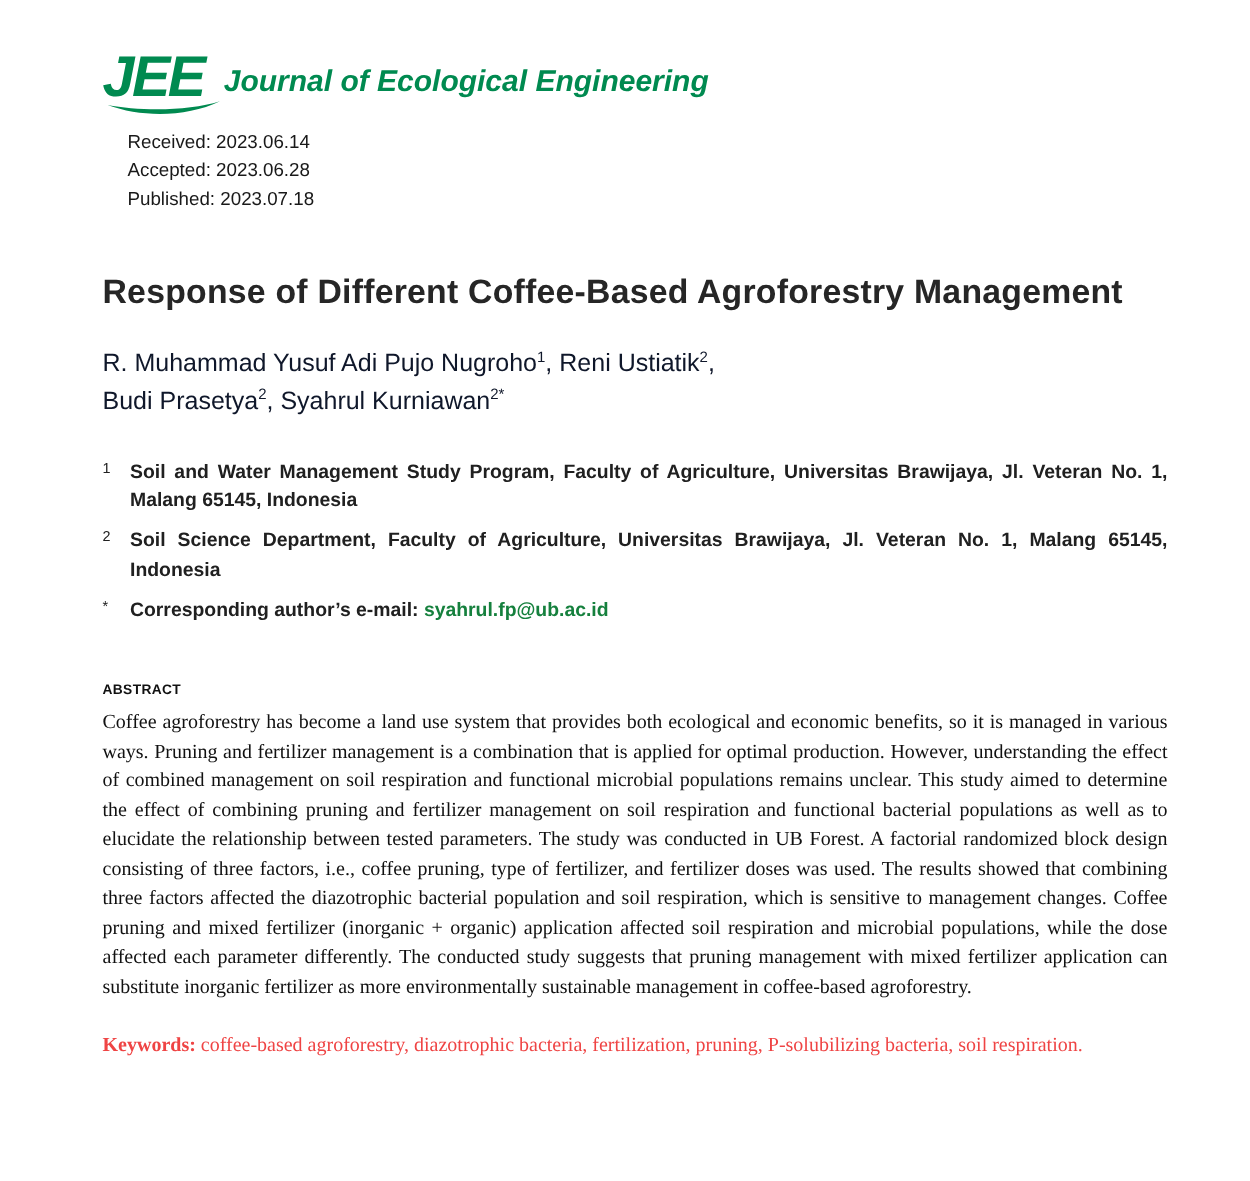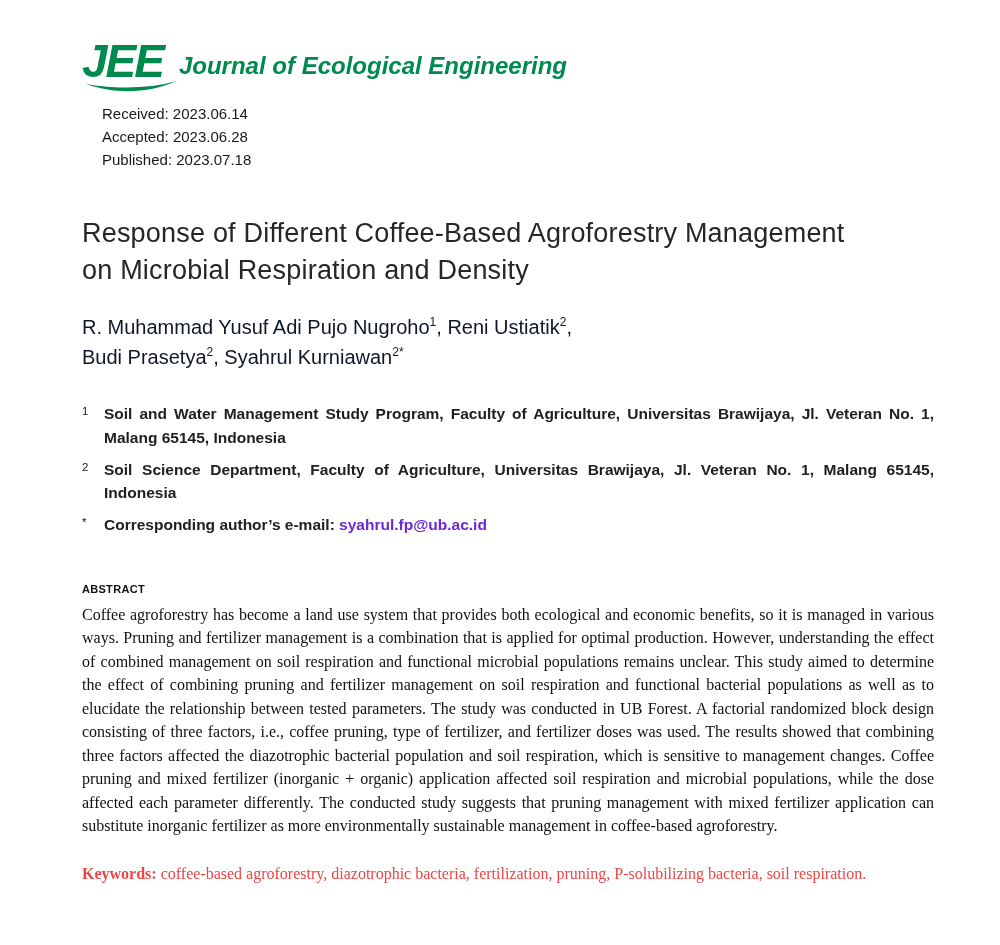--- a/index.html
+++ b/index.html
@@ -37,39 +37,39 @@
   .meta-row { display: flex; justify-content: space-between; margin-top: 8px; }
   .meta-left p, .meta-right p { font-size: 15px; line-height: 1.55; color: #191919; }
   .meta-right { text-align: left; margin-left: 20px; }
   .citation em { font-style: italic; }
   .doi-link { color: #191919; text-decoration: none; cursor: pointer; }
 
   
   .title {
     margin-top: 44px;
     font-size: 27px;
-    font-weight: 400;
+    font-weight: 700;
     line-height: 1.35;
     letter-spacing: 0.2px;
     color: #262626;
   }
   .authors {
     margin-top: 24px;
     font-size: 20px;
     line-height: 1.5;
     color: #0f172a;
   }
   .au-sup { font-size: 12px; vertical-align: super; line-height: 0; }
 
   
   .affiliations { list-style: none; margin-top: 30px; }
   .affil { display: flex; font-size: 15.5px; line-height: 1.5; margin-bottom: 9px; color: #202020; }
   .affil .marker { width: 22px; flex-shrink: 0; font-size: 11.5px; padding-top: 1px; }
   .affil .affil-text { flex: 1; text-align: justify; font-weight: bold; }
-  .email-link { color: #6d28d9; text-decoration: none; cursor: pointer; }
+  .email-link { color: #15803d; text-decoration: none; cursor: pointer; }
 
   
   .abstract { margin-top: 46px; }
   .abstract-heading {
     font-size: 11px;
     font-weight: bold;
     letter-spacing: 0.3px;
     color: #111111;
     font-family: "Liberation Sans", sans-serif;
   }
@@ -111,21 +111,21 @@
       <div class="meta-right">
         <p>Received: 2023.06.14</p>
         <p>Accepted: 2023.06.28</p>
         <p>Published: 2023.07.18</p>
       </div>
     </div>
   </header>
 
   <main>
 
-    <h1 class="title"><span>Response of Different Coffee-Based Agroforestry Management</span><br><span>on Microbial Respiration and Density</span></h1>
+    <h1 class="title"><span>Response of Different Coffee-Based Agroforestry Management</span><br></h1>
 
     <p class="authors"><span><span>R. Muhammad Yusuf Adi Pujo Nugroho</span><sup class="au-sup">1</sup><span>, </span></span><span><span>Reni Ustiatik</span><sup class="au-sup">2</sup><span>,</span></span><br><span><span>Budi Prasetya</span><sup class="au-sup">2</sup><span>, </span></span><span><span>Syahrul Kurniawan</span><sup class="au-sup">2*</sup><span></span></span></p>
 
     <ul class="affiliations">
       <li class="affil">
         <span class="marker">1</span>
         <span class="affil-text">Soil and Water Management Study Program, Faculty of Agriculture, Universitas Brawijaya, Jl. Veteran No. 1, Malang 65145, Indonesia</span>
       </li>
       <li class="affil">
         <span class="marker">2</span>

